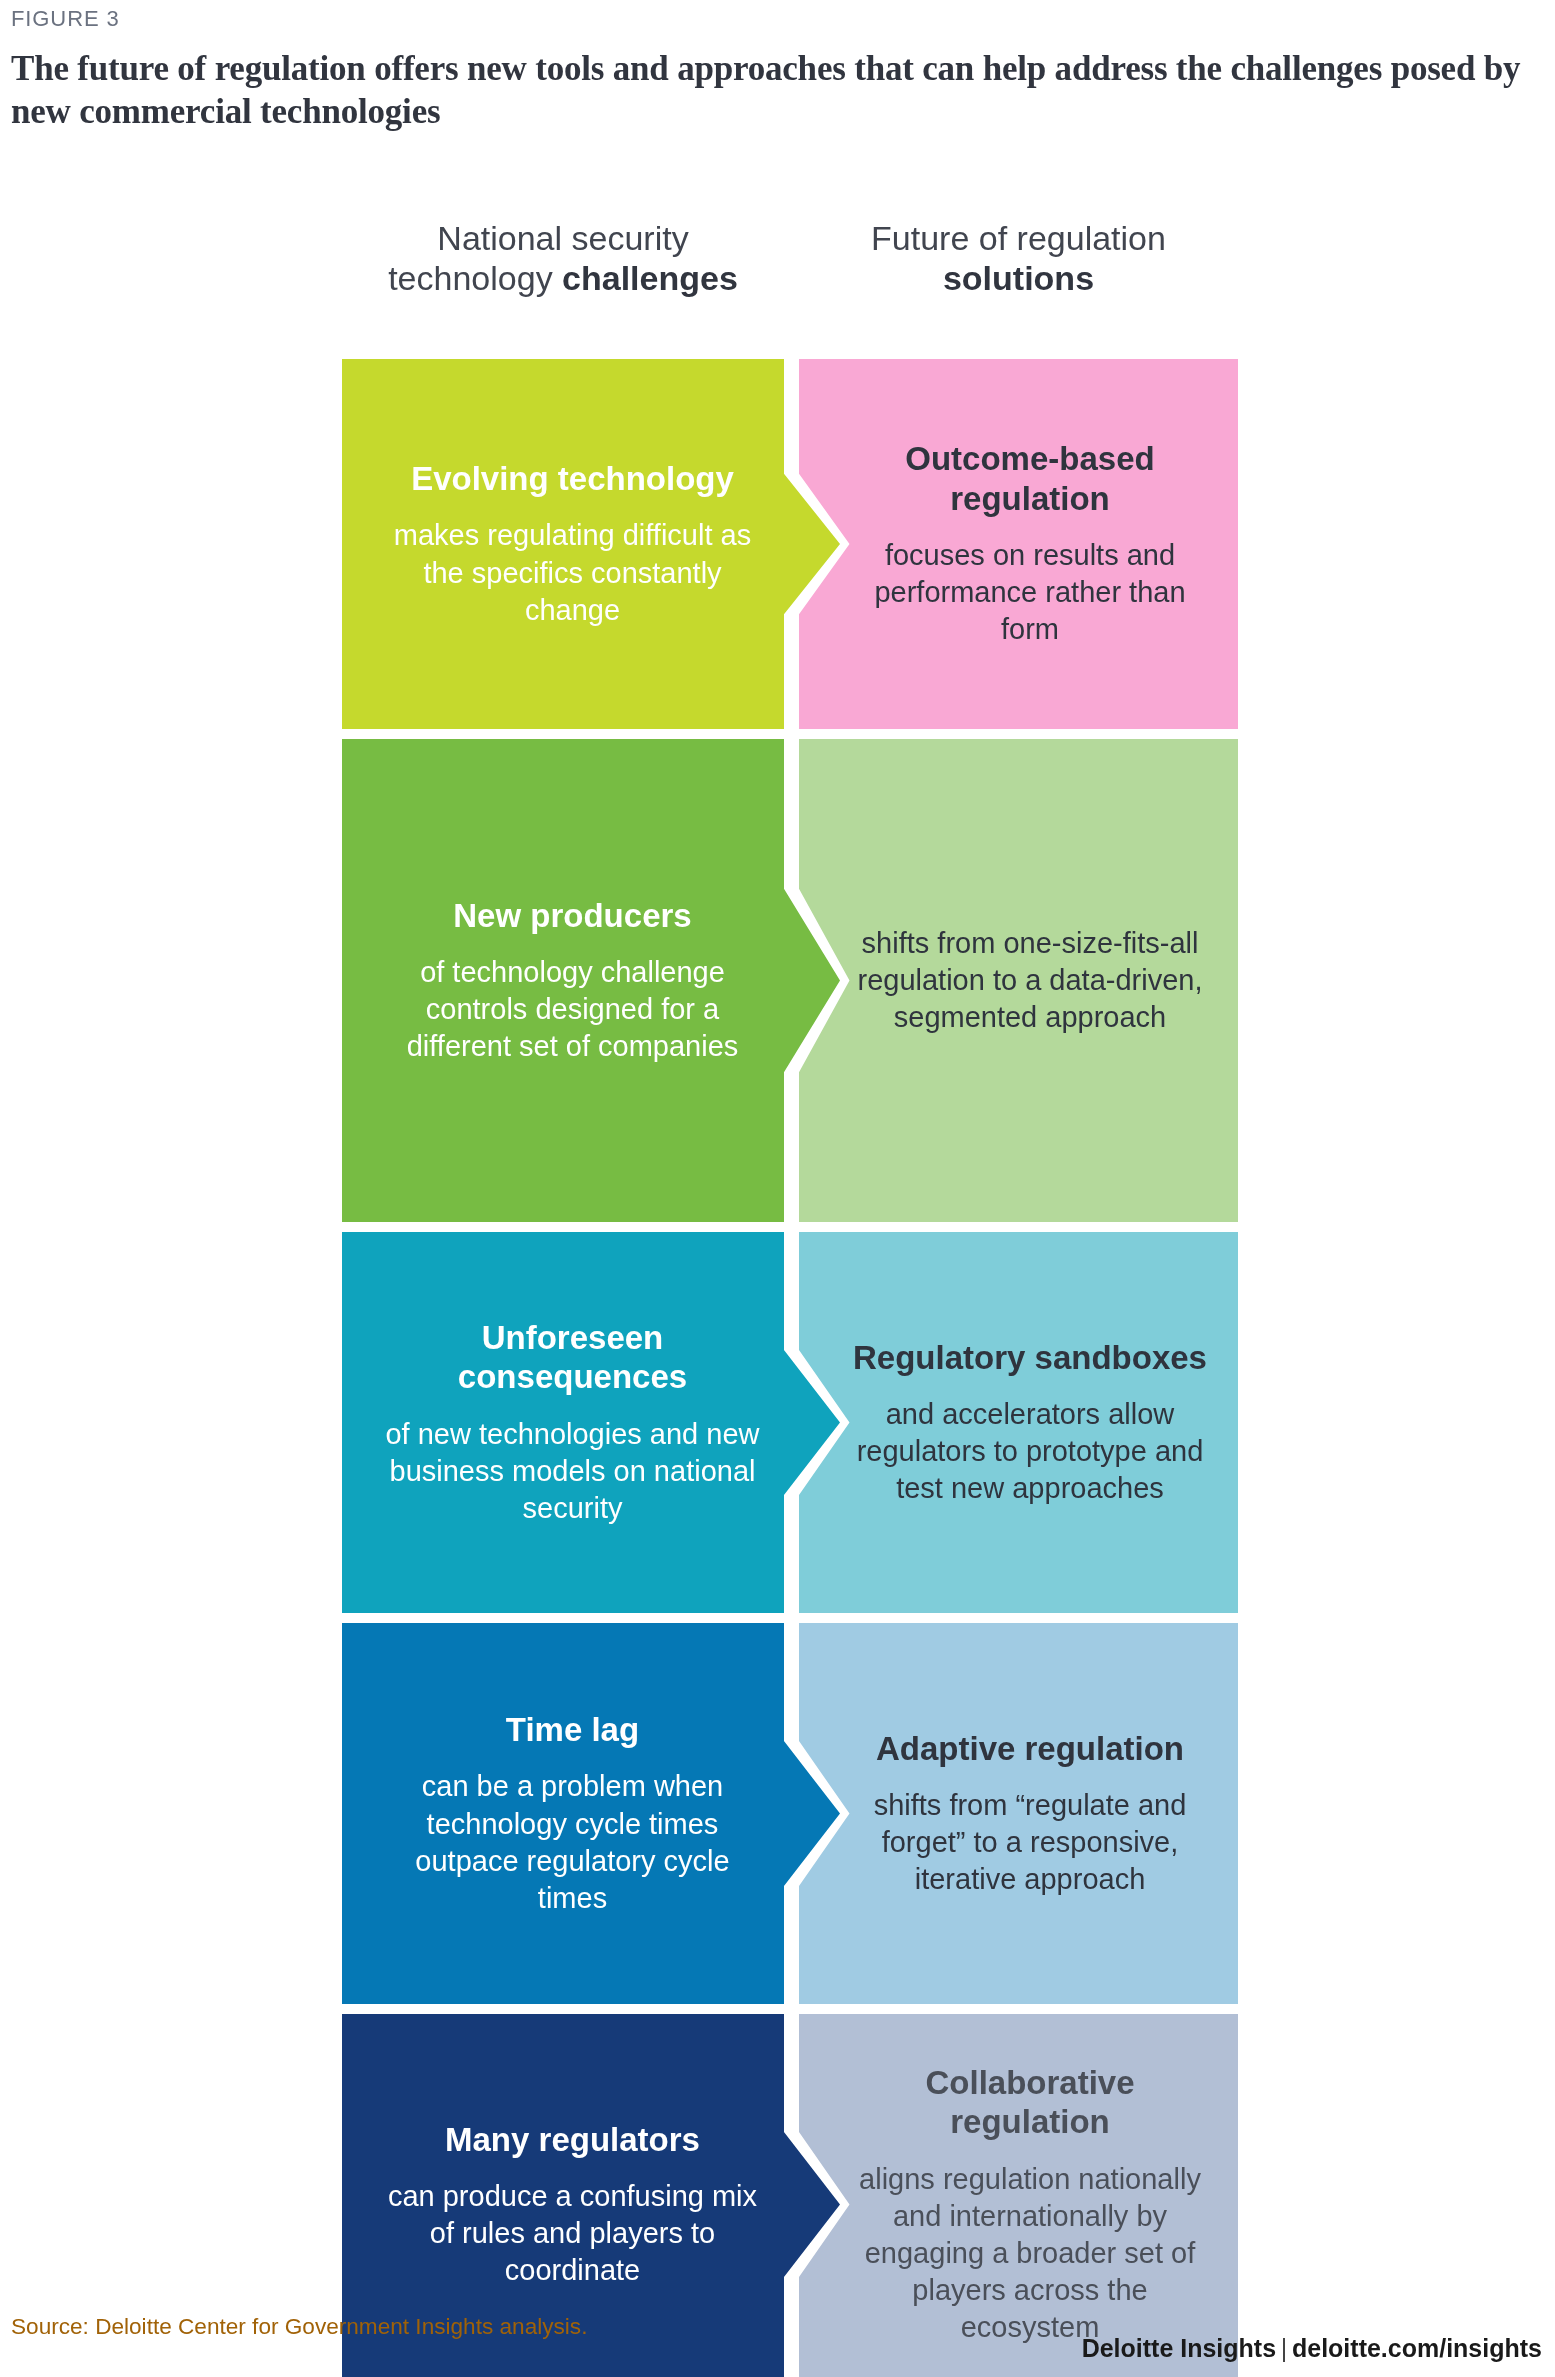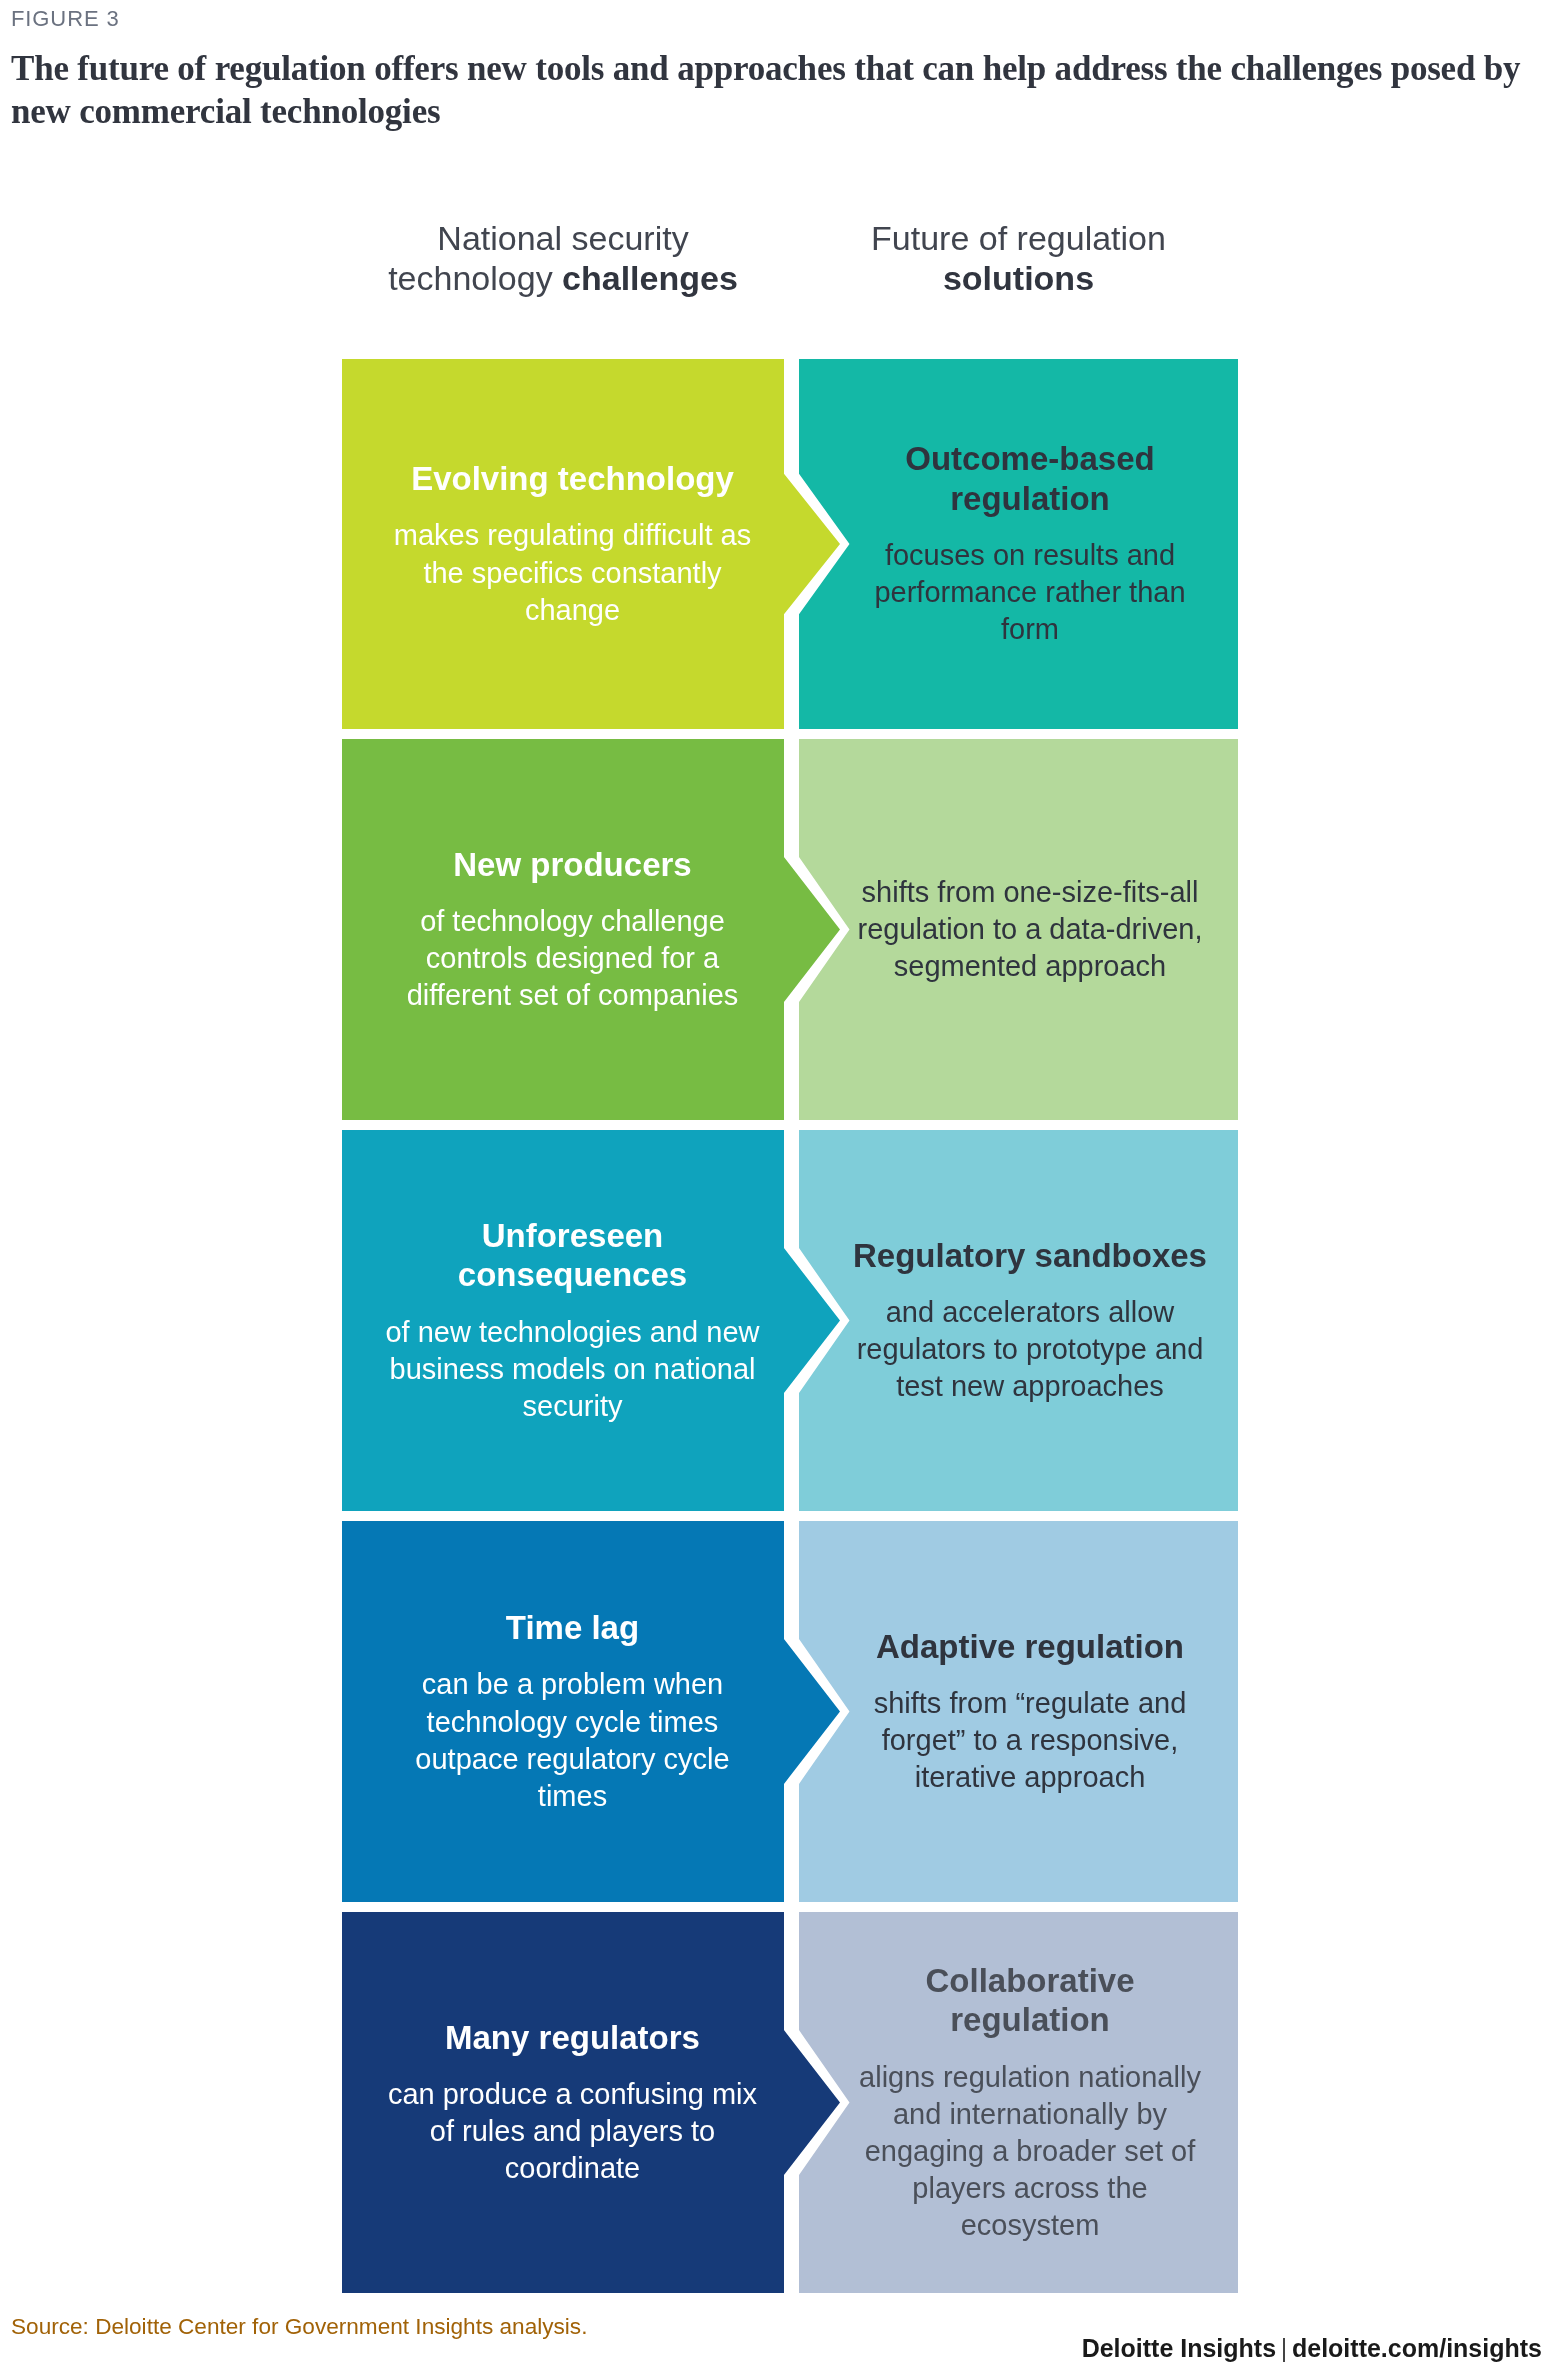--- a/index.html
+++ b/index.html
@@ -174,28 +174,28 @@
   </div>
 
   <div class="rows" id="rows-host">
       <div class="row" style="height: 370px;">
         <div class="cell challenge" style="background: rgb(197, 217, 45); color: rgb(255, 255, 255);">
           <div class="cell-inner">
             <div class="cell-title">Evolving technology</div>
             <div class="cell-body">makes regulating difficult as the specifics constantly change</div>
           </div>
         </div>
-        <div class="cell solution" style="background: #14b8a6; color: rgb(47, 52, 62);">
+        <div class="cell solution" style="background: #f9a8d4; color: rgb(47, 52, 62);">
           <div class="cell-inner">
             <div class="cell-title">Outcome-based regulation</div>
             <div class="cell-body">focuses on results and performance rather than form</div>
           </div>
         </div>
       </div>
-      <div class="row" style="height: 381px;">
+      <div class="row" style="height: 483px;">
         <div class="cell challenge" style="background: rgb(119, 188, 67); color: rgb(255, 255, 255);">
           <div class="cell-inner">
             <div class="cell-title">New producers</div>
             <div class="cell-body">of technology challenge controls designed for a different set of companies</div>
           </div>
         </div>
         <div class="cell solution" style="background: rgb(180, 217, 155); color: rgb(47, 52, 62);">
           <div class="cell-inner">
             <div class="cell-body">shifts from one-size-fits-all regulation to a data-driven, segmented approach</div>
           </div>

